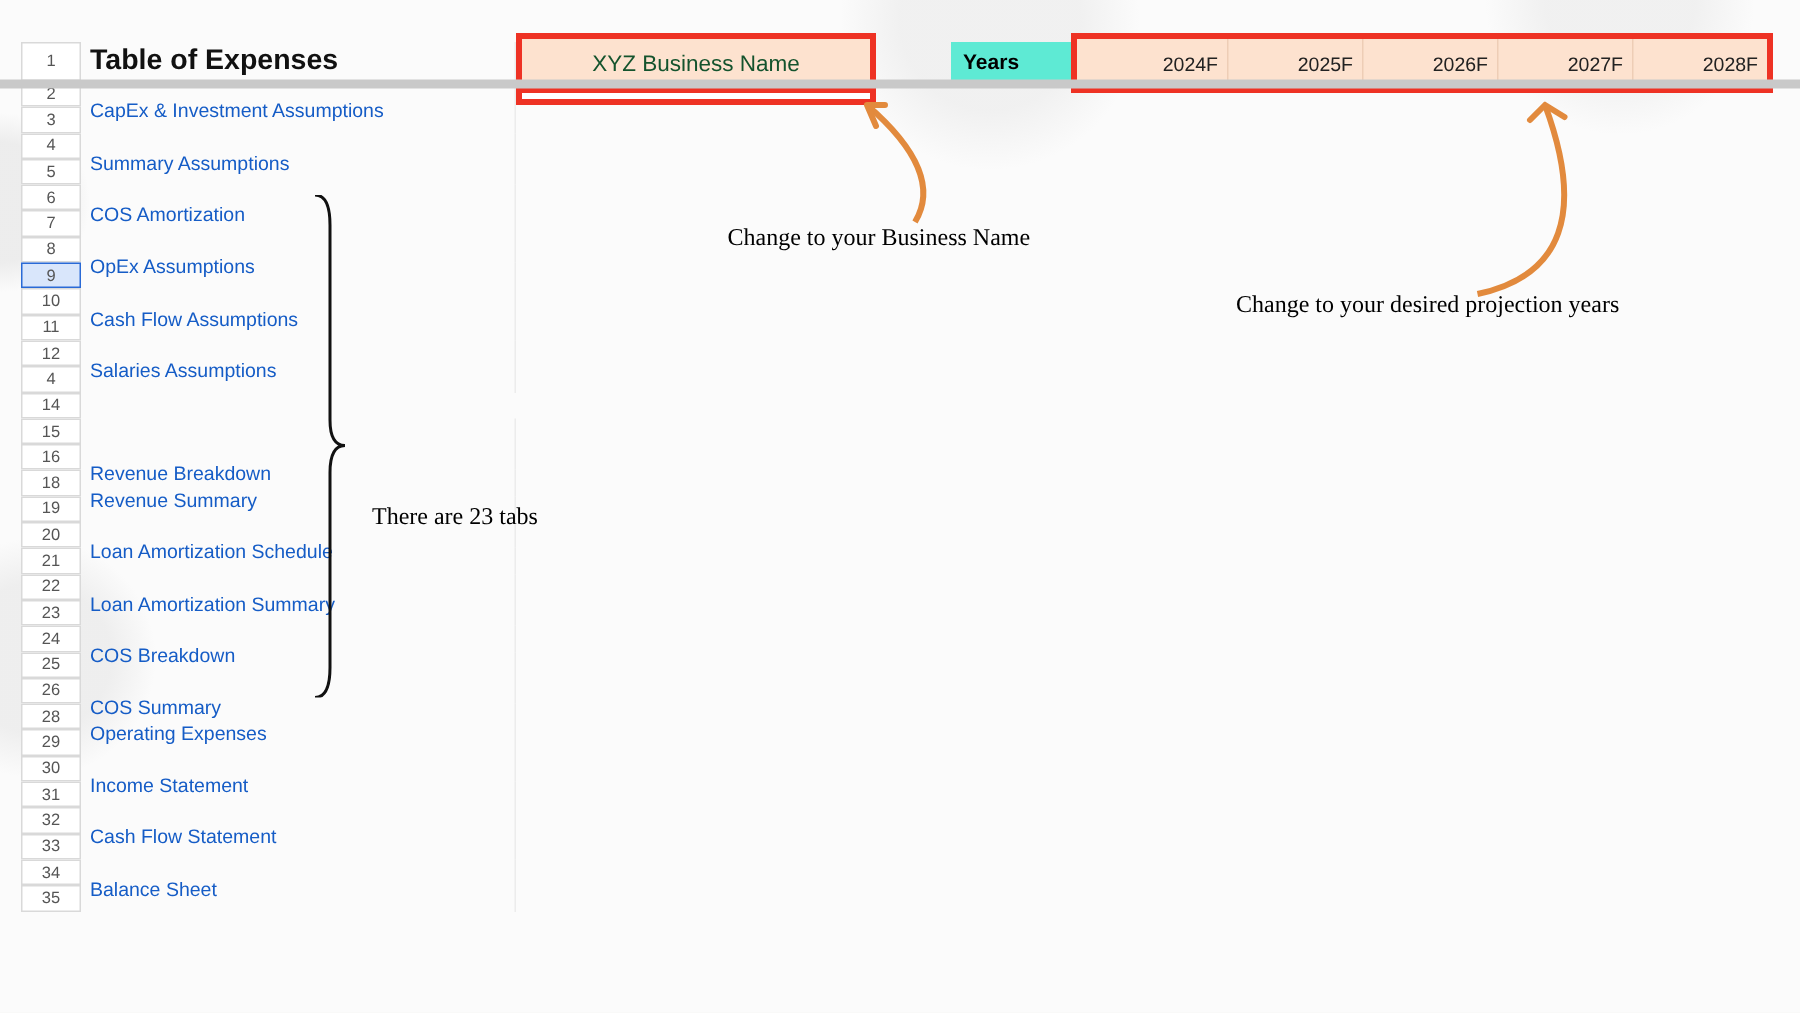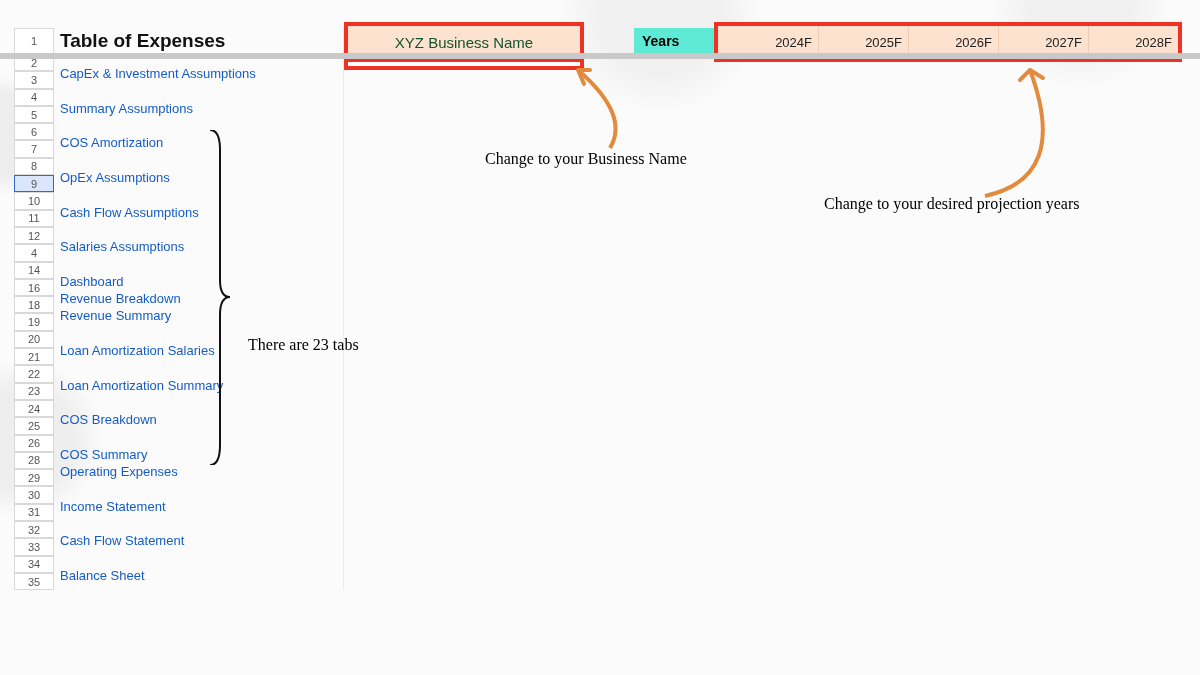--- a/index.html
+++ b/index.html
@@ -135,44 +135,45 @@
         <div class="cell-toc">
           <span class="link">Salaries Assumptions</span>
         </div>
       </div>
       <div class="row">
         <div class="rownum">4</div>
         <div class="cell-toc"></div>
       </div>
       <div class="row">
         <div class="rownum">14</div>
-        <div class="cell-toc">
-          <span class="link">Dashboard</span>
-        </div>
+      </div>
+      <div class="row">
+        <div class="rownum">15</div>
+        <div class="cell-toc"></div>
       </div>
       <div class="row">
         <div class="rownum">16</div>
         <div class="cell-toc">
           <span class="link">Revenue Breakdown</span>
         </div>
       </div>
       <div class="row">
         <div class="rownum">18</div>
         <div class="cell-toc">
           <span class="link">Revenue Summary</span>
         </div>
       </div>
       <div class="row">
         <div class="rownum">19</div>
         <div class="cell-toc"></div>
       </div>
       <div class="row">
         <div class="rownum">20</div>
         <div class="cell-toc">
-          <span class="link">Loan Amortization Salaries</span>
+          <span class="link">Loan Amortization Schedule</span>
         </div>
       </div>
       <div class="row">
         <div class="rownum">21</div>
         <div class="cell-toc"></div>
       </div>
       <div class="row">
         <div class="rownum">22</div>
         <div class="cell-toc">
           <span class="link">Loan Amortization Summary</span>

